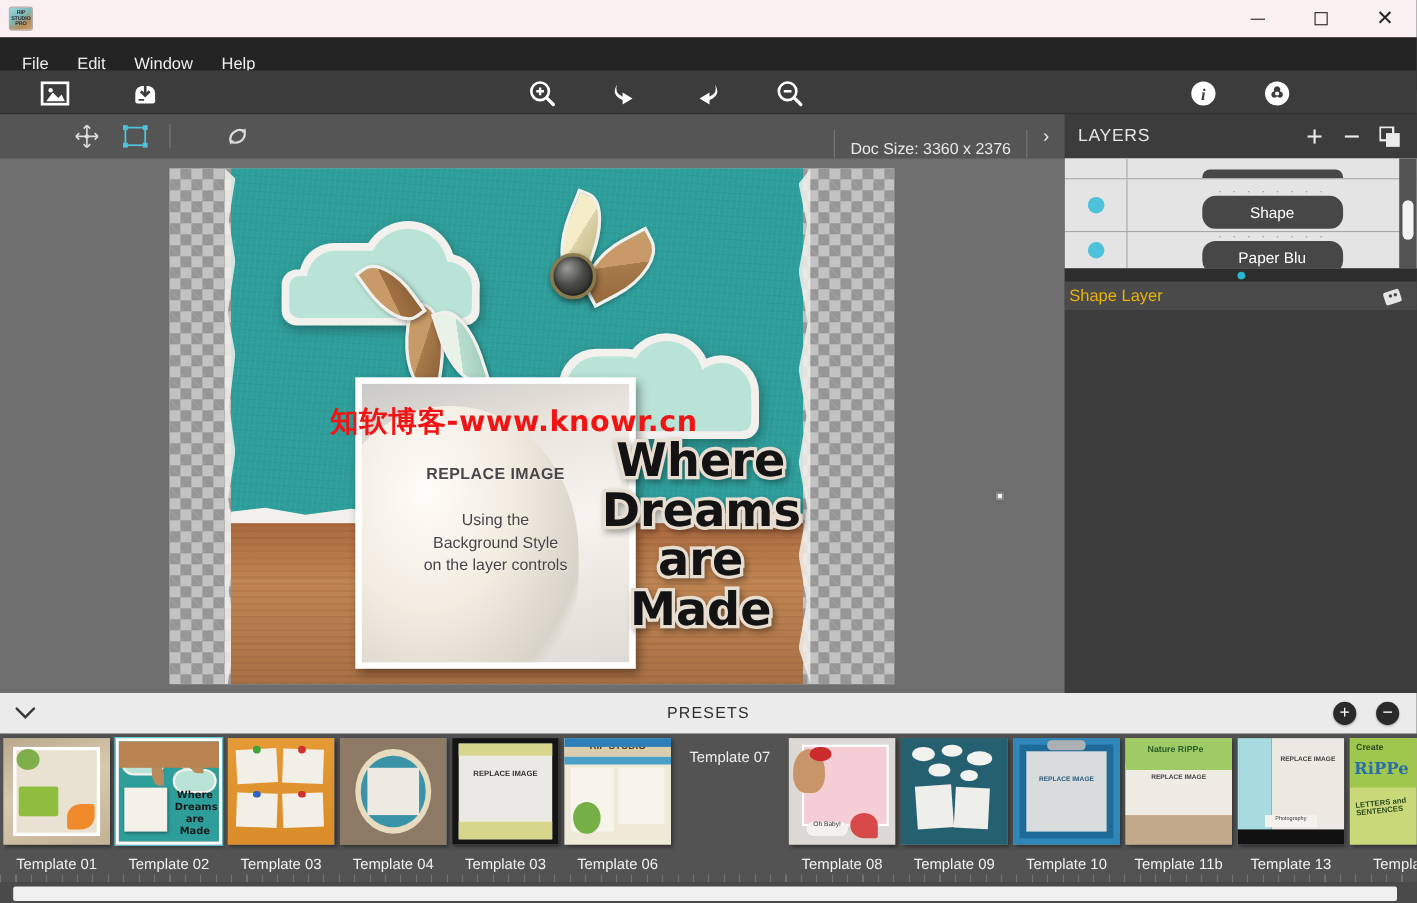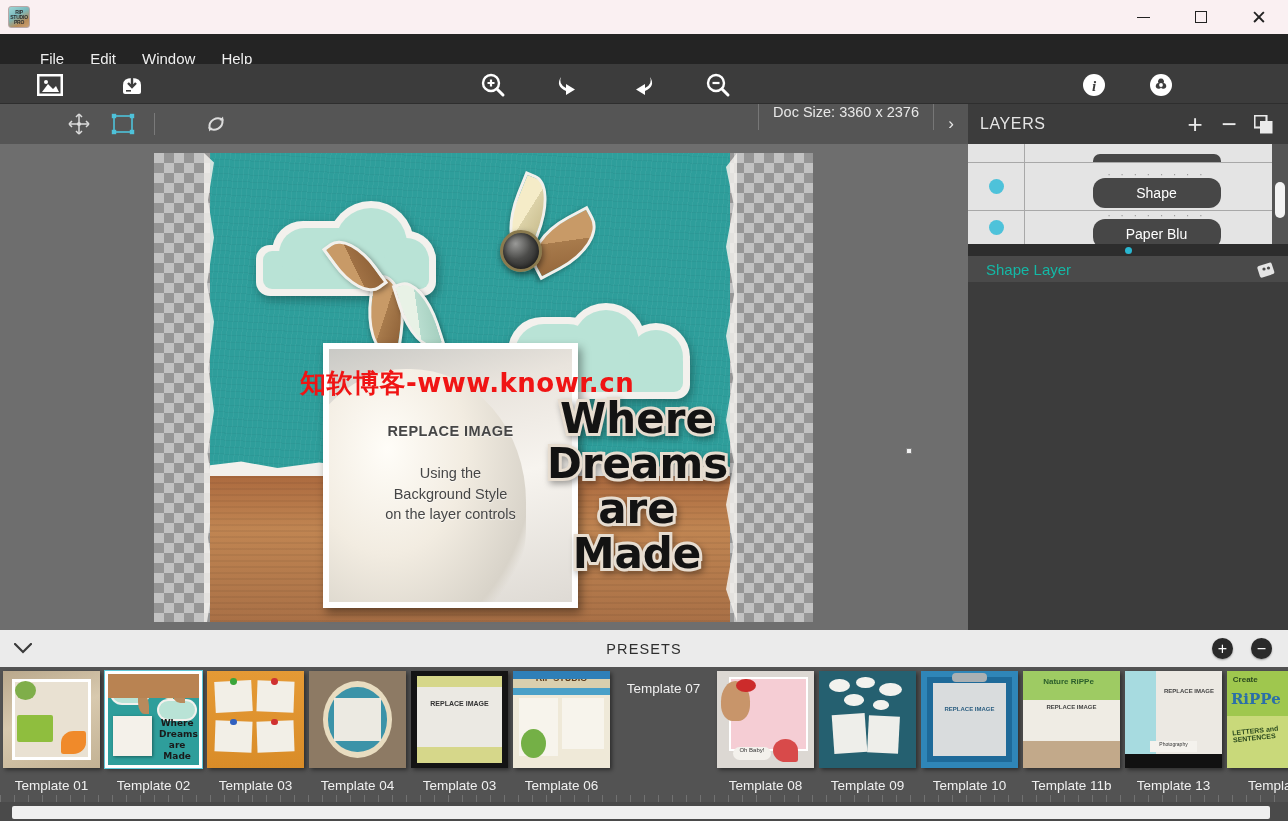--- a/index.html
+++ b/index.html
@@ -34,21 +34,21 @@
     display: flex; align-items: center; justify-content: center;
     color: #222; font-size: 15px;
   }
   .wb-min { width: 13px; height: 1px; background: #222; display: block; }
   .wb-max { width: 12px; height: 12px; border: 1.4px solid #222; display: block; }
   .wb-close { font-size: 19px; line-height: 19px; font-weight: 300; }
 
   
   .menubar {
     position: absolute; top: 34px; left: 0; width: 1288px; height: 48px;
-    background: #242424; display: flex; align-items: center; padding-left: 20px;
+    background: #242424; display: flex; align-items: center;
   }
   .menu-item {
     color: #efefef; font-size: 15px; padding: 0 10px; height: 30px;
     display: flex; align-items: center; margin-left: 6px;
   }
   .menu-item:first-child { margin-left: 10px; }
 
   
   .toolbar {
     position: absolute; top: 64px; left: 0; width: 1288px; height: 40px;
@@ -65,21 +65,21 @@
     position: absolute; top: 104px; left: 0; width: 968px; height: 40px;
     background: #555555; display: flex; align-items: center;
   }
   .opt-tool {
     width: 34px; height: 28px; margin-left: 10px;
     display: flex; align-items: center; justify-content: center;
   }
   .opt-tool:first-child { margin-left: 62px; }
   .opt-sep { width: 1px; height: 22px; background: #7a7a7a; margin-left: 14px; }
   .docsize-wrap {
-    margin-left: auto; display: flex; align-items: flex-start; height: 40px;
+    margin-left: auto; display: flex; align-items: flex-end; height: 40px;
   }
   .docsize-sep { width: 1px; height: 26px; background: #777; }
   .docsize {
     color: #e8e8e8; font-size: 14.5px; padding: 0 14px; white-space: nowrap;
   }
   .doc-chev {
     width: 34px; height: 40px; display: flex; align-items: center;
     justify-content: center; color: #e8e8e8; font-size: 17px;
   }
 
@@ -258,21 +258,21 @@
   }
   .layers-pager {
     position: absolute; top: 140px; left: 0; width: 320px; height: 12px;
     background: #2d2d2d; display: flex; align-items: center; justify-content: center;
   }
   .pager-dot { width: 7px; height: 7px; border-radius: 50%; background: #29b6d0; }
   .layer-footer-bar {
     position: absolute; top: 152px; left: 0; width: 320px; height: 26px;
     background: #4a4a4a; display: flex; align-items: center;
   }
-  .lf-label { color: #14b8a6; font-size: 15px; margin-left: 18px; }
+  .lf-label { color: #eab308; font-size: 15px; margin-left: 4px; }
   .lf-icon { margin-left: auto; margin-right: 12px; display:flex; }
   .panel-body {
     position: absolute; top: 178px; left: 0; width: 320px; height: 348px;
     background: #3c3c3c;
   }
 
   
   .presets-head {
     position: absolute; top: 630px; left: 0; width: 1288px; height: 37px;
     background: #ebebeb; display: flex; align-items: center;

